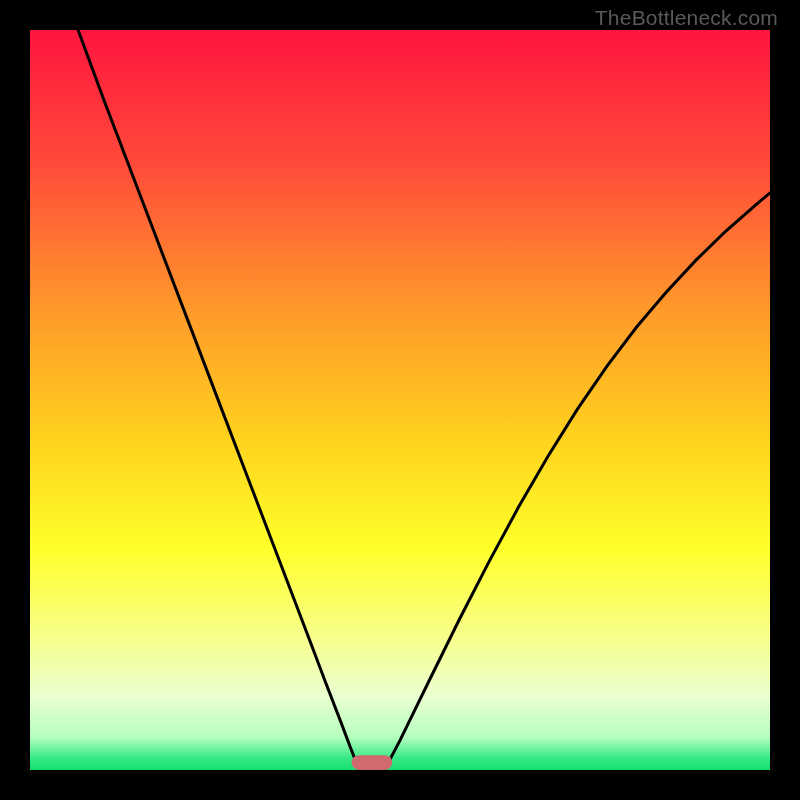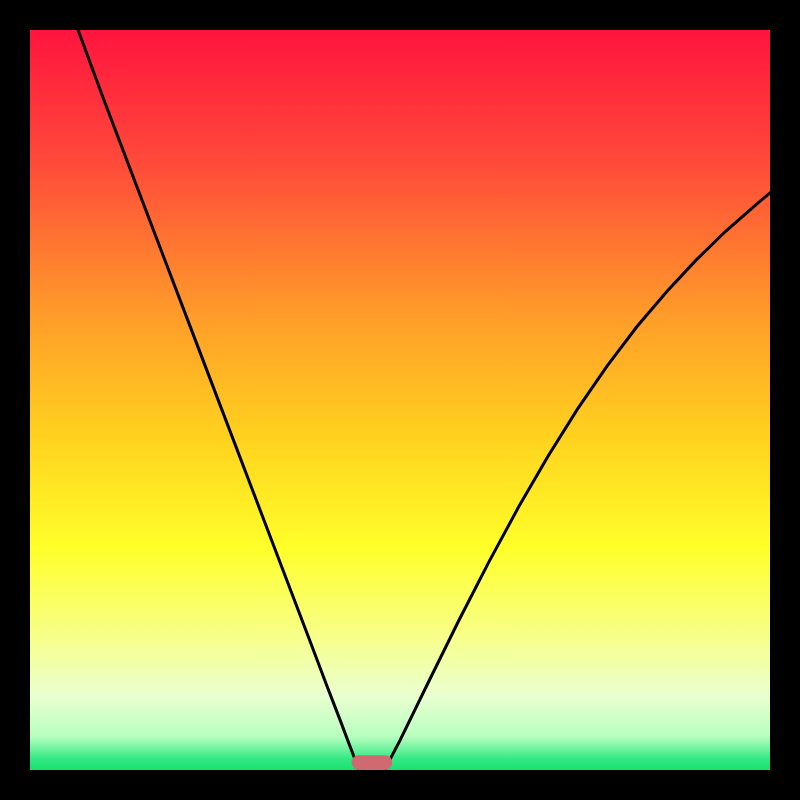--- a/index.html
+++ b/index.html
@@ -56,13 +56,14 @@
     </defs>
 
     <rect id="plot-bg" fill="url(#bg-grad)" x="30" y="30" width="740" height="740"></rect>
 
     <path id="curve-left" fill="none" stroke="#000" stroke-width="3" stroke-linecap="round" d="M78.10 30.00 L104.00 100.30 L133.60 178.00 L163.20 255.70 L192.80 333.40 L222.40 411.10 L252.00 488.80 L281.60 566.50 L311.20 644.20 L326.00 683.42 L340.80 721.90 L349.68 745.58 L358.56 768.52"></path>
     <path id="curve-right" fill="none" stroke="#000" stroke-width="3" stroke-linecap="round" d="M385.20 768.52 L400.00 740.40 L429.60 679.72 L459.20 619.78 L488.80 562.06 L518.40 507.30 L548.00 456.24 L577.60 408.88 L607.20 365.96 L636.80 326.74 L666.40 291.96 L696.00 260.14 L725.60 231.28 L755.20 205.38 L770.00 192.80"></path>
 
     <rect id="opt-marker" x="351.53" y="755.20" width="40.70" height="14.80" rx="7.40" ry="7.40" fill="#cf6a71"></rect>
   </svg>
 
+  <div class="watermark">TheBottleneck.com</div>
 </div>
 
 </body></html>

